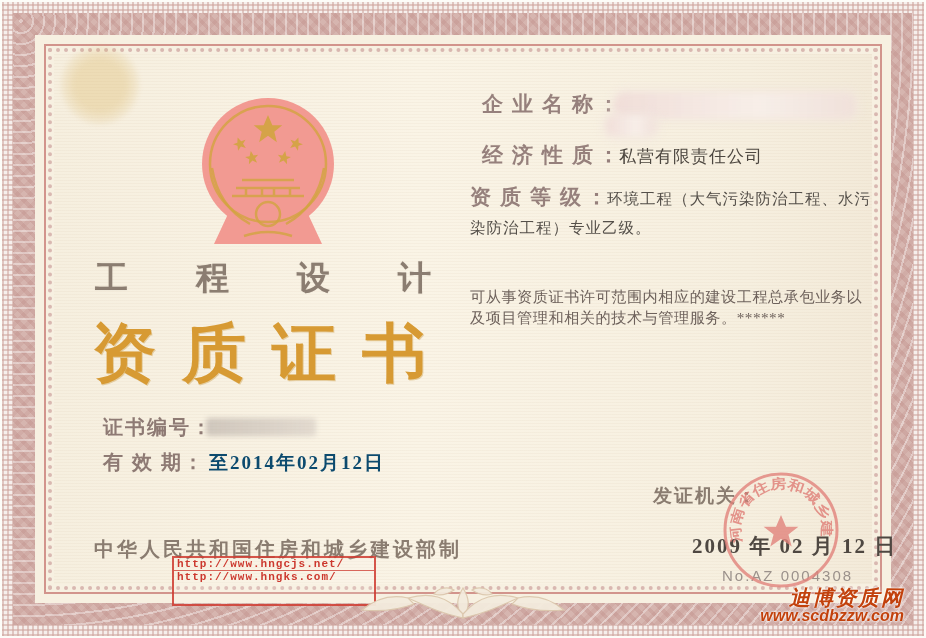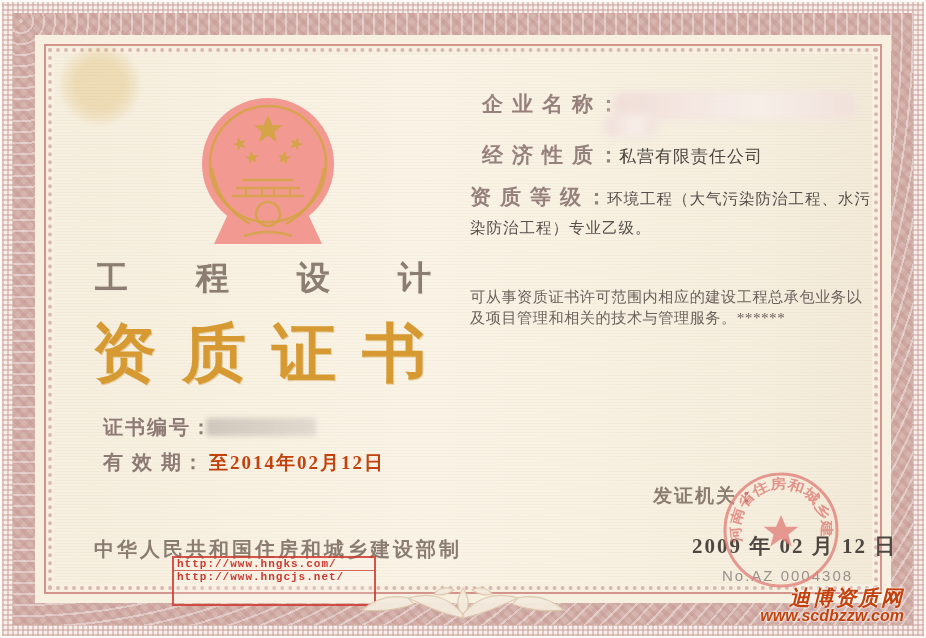--- a/index.html
+++ b/index.html
@@ -41,21 +41,21 @@
     letter-spacing:26px;white-space:nowrap;text-shadow:1px 1px 0 rgba(196,140,40,.35);text-align:right;}
   .row-label{font-size:21px;font-weight:bold;color:#96807c;letter-spacing:9px;}
   .colon{font-size:21px;font-weight:bold;color:#96807c;margin-left:-4px;}
   .val{font-size:17px;color:#4c463f;letter-spacing:1px;}
   .field-row{white-space:nowrap;}
   .grade-wrap{left:470px;top:186px;width:404px;font-size:0;line-height:23px;}
   .grade-wrap .row-label,.grade-wrap .colon{line-height:23px;}
   .grade-wrap .val{font-size:15.5px;color:#55504a;}
   .scope{left:470px;top:238px;width:402px;font-size:15.2px;line-height:21px;color:#6e625c;letter-spacing:.5px;margin-top:48px;}
   .certno-label{font-size:20px;font-weight:bold;color:#8e7a74;letter-spacing:2px;}
-  .validity-val{font-size:19px;color:#c2410c;letter-spacing:2px;font-weight:bold;}
+  .validity-val{font-size:19px;color:#0c4a6e;letter-spacing:2px;font-weight:bold;}
   .made-by{left:94px;top:536px;font-size:20px;font-weight:bold;color:#8a7c70;letter-spacing:3px;}
   .issuer{left:653px;top:483px;font-size:19px;font-weight:bold;color:#8a7c70;letter-spacing:2px;}
   .issue-date{left:692px;top:532px;font-size:21px;font-weight:bold;color:#4e4741;letter-spacing:2px;}
   .serial{left:722px;top:567px;font-size:15px;color:#9b918b;letter-spacing:2px;font-family:"Liberation Sans",sans-serif;}
   
   .blur-blob{background:linear-gradient(90deg, rgba(240,221,216,.97), rgba(247,238,233,.92) 60%, rgba(240,224,218,.95));
     border-radius:9px;filter:blur(3px);box-shadow:0 0 6px 3px rgba(243,230,224,.8);}
   .blur-gray{background:linear-gradient(90deg, rgba(176,166,160,.55), rgba(200,190,184,.45));
     border-radius:4px;filter:blur(2.5px);}
   
@@ -123,22 +123,22 @@
 <div class="abs blur-gray" style="left:206px;top:418px;width:110px;height:18px;"></div>
 
 <div class="abs field-row" style="left:103px;top:449px;">
   <span class="certno-label">有 效 期：</span>
   <span class="validity-val">至2014年02月12日</span>
 </div>
 
 <div class="abs made-by">中华人民共和国住房和城乡建设部制</div>
 
 <div class="abs stamp">
+  <div class="stamp-url">http://www.hngcjs.net/</div>
   <div class="stamp-url">http://www.hngks.com/</div>
-  <div class="stamp-url">http://www.hngcjs.net/</div>
 </div>
 
 <div class="abs field-row" style="left:482px;top:90px;">
   <span class="row-label">企业名称</span><span class="colon">：</span>
 </div>
 <div class="abs blur-blob" style="left:615px;top:93px;width:240px;height:25px;"></div>
 <div class="abs blur-blob" style="left:606px;top:116px;width:50px;height:20px;"></div>
 
 <div class="abs field-row" style="left:482px;top:141px;">
   <span class="row-label">经济性质</span><span class="colon">：</span><span class="val">私营有限责任公司</span>

